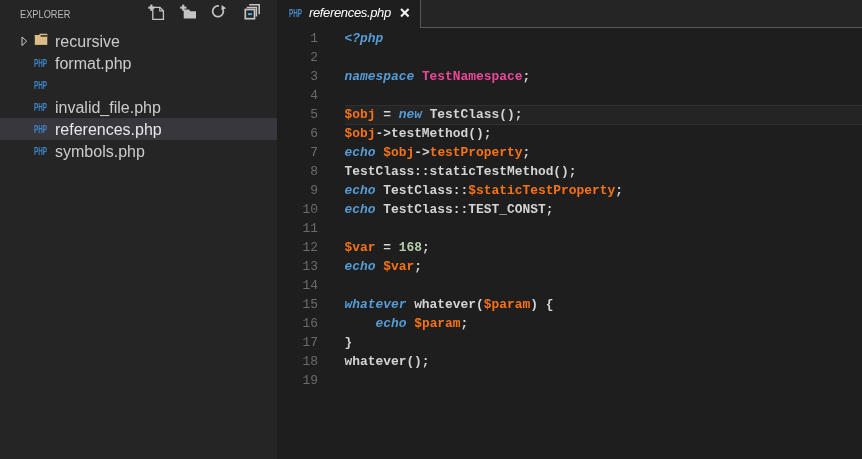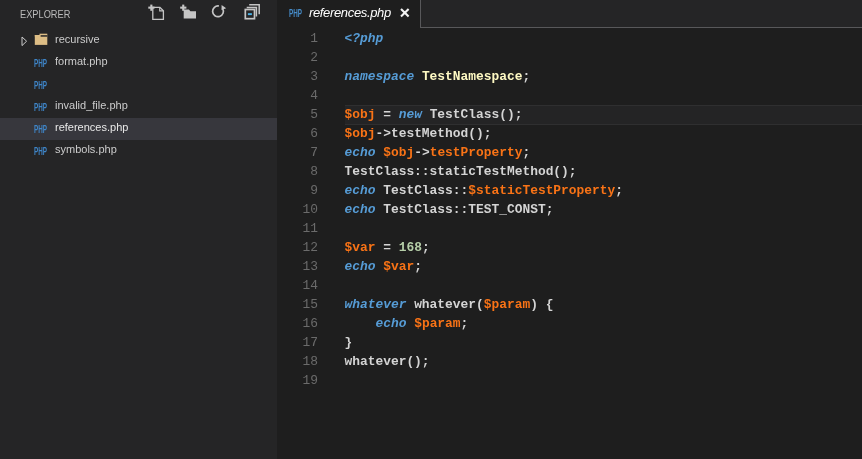--- a/index.html
+++ b/index.html
@@ -2,33 +2,33 @@
 <html><head>
 <meta charset="utf-8">
 <style>
   html,body{margin:0;padding:0;width:862px;height:459px;overflow:hidden;background:#1e1e1e;}
   body{font-family:"Liberation Sans",sans-serif;position:relative;}
   .abs{position:absolute;}
   
   #sidebar{position:absolute;left:0;top:0;width:277px;height:459px;background:#252526;}
   #sbtitle{position:absolute;left:20px;top:8px;font-size:10.5px;color:#bbbbbb;transform:scaleX(0.88);transform-origin:left center;}
   .row{position:absolute;left:0;width:277px;height:22px;}
-  .row .fname{position:absolute;left:55px;top:3px;font-size:11px;color:#cccccc;}
+  .row .fname{position:absolute;left:55px;top:3px;font-size:16px;color:#cccccc;}
   .sel{background:#37373d;}
   .phpb{position:absolute;left:34px;top:6px;}
   
   #tabrest{position:absolute;left:420px;top:0;width:442px;height:28px;background:#252526;border-left:1px solid #58585a;border-bottom:1px solid #58585a;box-sizing:border-box;}
   #tabtitle{position:absolute;left:309px;top:5px;font-size:13px;font-style:italic;color:#ffffff;letter-spacing:-0.35px;}
   #linehl{position:absolute;left:345px;top:105px;width:517px;height:20px;background:#242425;border-top:1px solid #2f2f30;border-bottom:1px solid #2f2f30;box-sizing:border-box;}
   pre{margin:0;font-family:"Liberation Mono",monospace;font-size:12.9px;line-height:19px;}
   #gutter{position:absolute;left:277px;top:28.5px;width:41px;text-align:right;color:#6b6b6b;}
   #code{position:absolute;left:344.5px;top:28.5px;color:#d4d4d4;font-weight:bold;}
   .k{color:#569cd6;font-style:italic;}
   .v{color:#f97316;}
-  .t{color:#fef9c3;}
+  .t{color:#ec4899;}
   .n{color:#b5cea8;}
 </style>
 </head>
 <body>
 <div id="sidebar"></div>
 <div id="sbtitle">EXPLORER</div>
 
 <svg class="abs" style="left:148px;top:4px" width="17" height="17" viewBox="0 0 17 17">
   <path d="M4.8 3.3 H11.9 L15.4 6.8 V15.4 H4.8 z" fill="none" stroke="#c5c5c5" stroke-width="1.3"></path>
   <path d="M11.7 3.5 V6.9 H15.1" fill="none" stroke="#c5c5c5" stroke-width="1.1"></path>

